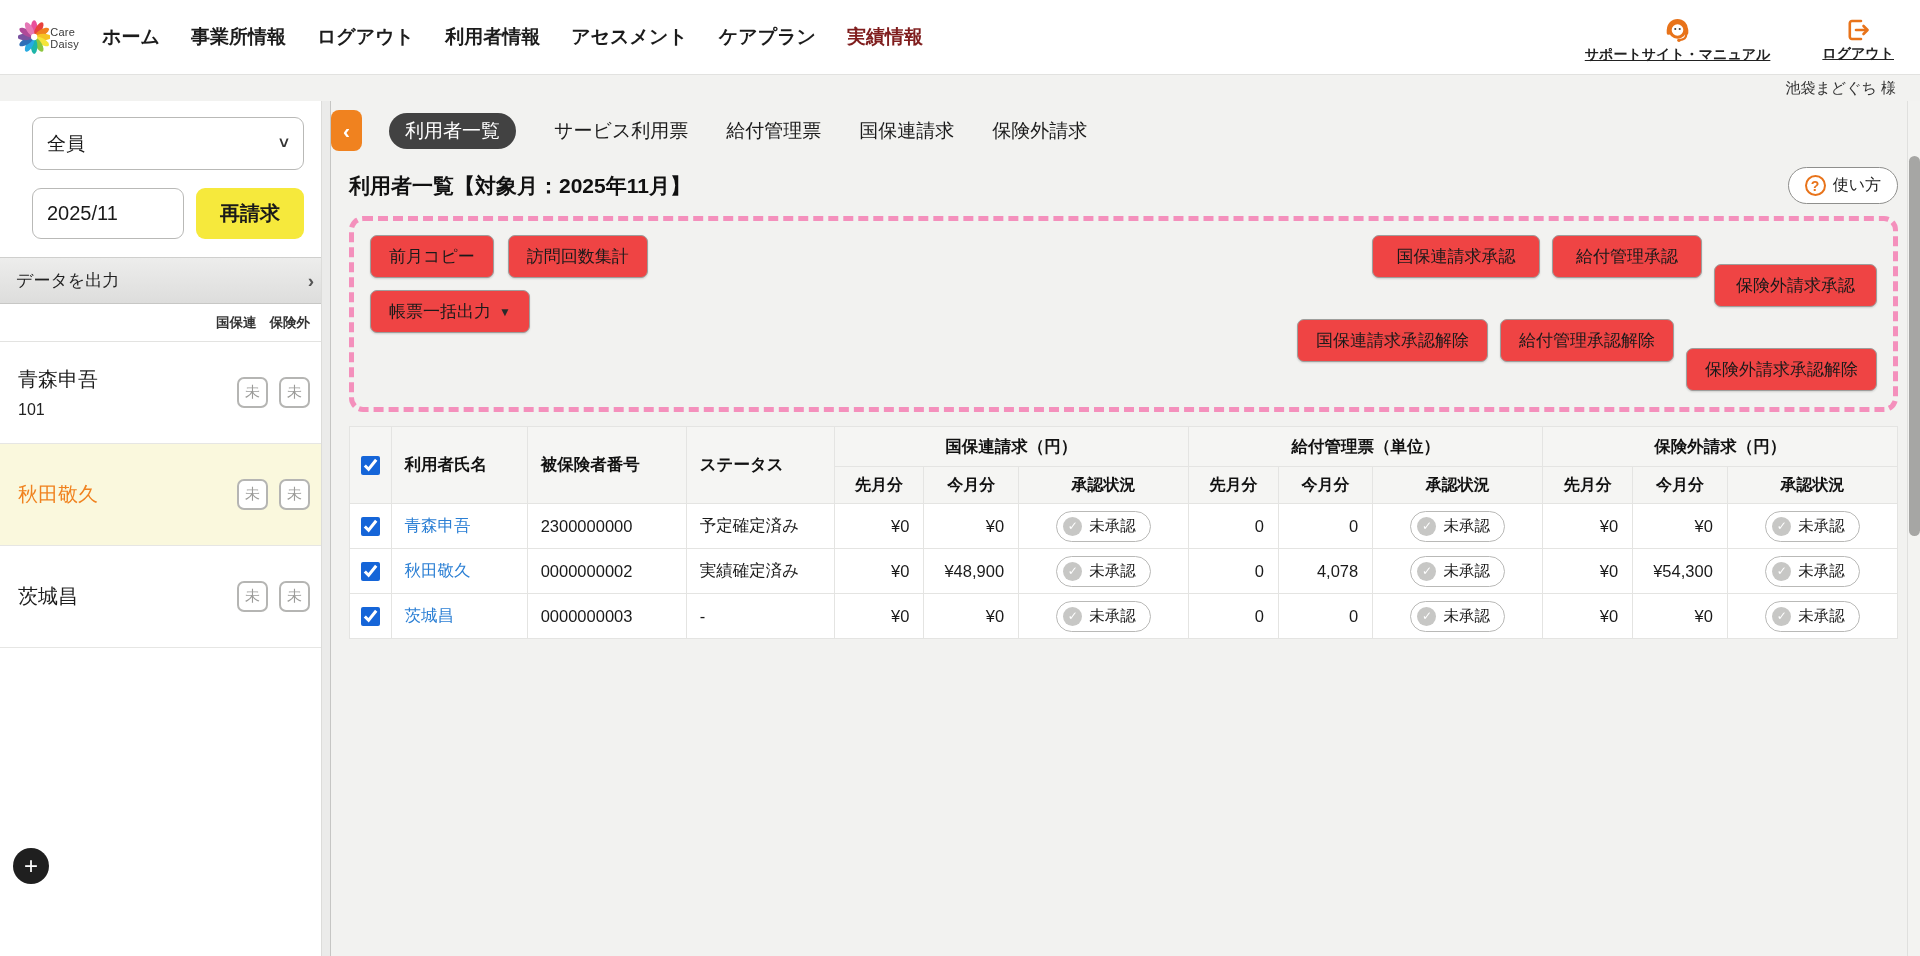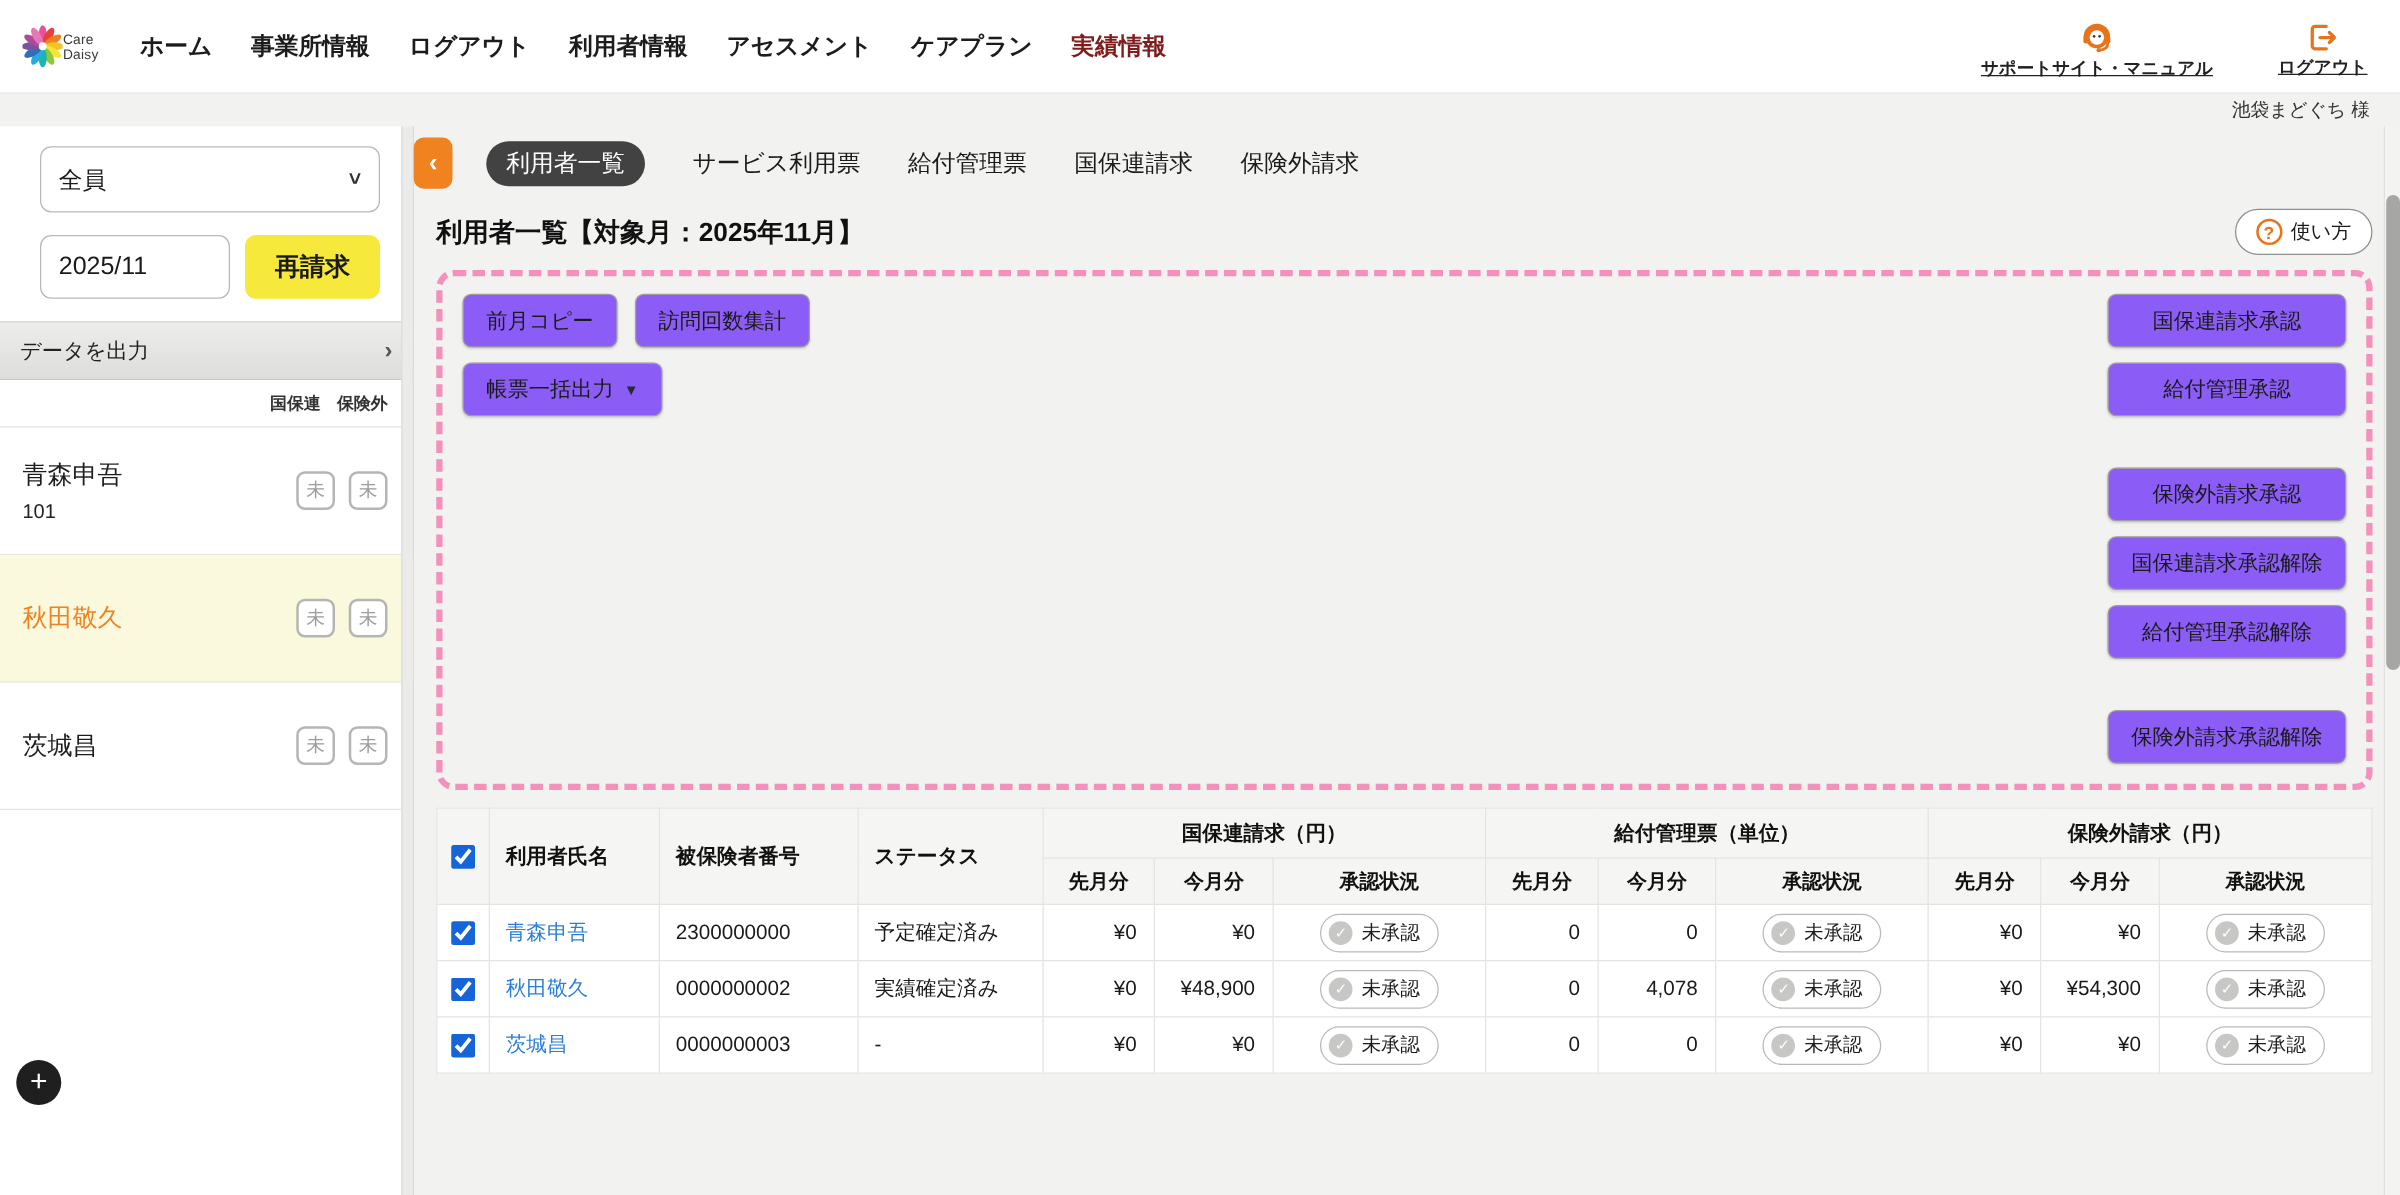--- a/index.html
+++ b/index.html
@@ -3,21 +3,21 @@
 <meta charset="utf-8">
 <style>
   * { margin:0; padding:0; box-sizing:border-box; }
   html,body { width:1920px; height:956px; overflow:hidden; }
   body { font-family:"Liberation Sans","DejaVu Sans",sans-serif; background:#f2f2f0; color:#1a1a1a; }
 
   
   .topbar { height:75px; background:#ffffff; border-bottom:1px solid #e2e2e0; display:flex; align-items:center; padding:0 26px 0 18px; position:relative; }
   .logo { display:flex; flex-direction:row; align-items:center; width:72px; }
   .logo-text { font-size:11px; color:#3a3a3a; margin-top:1px; letter-spacing:.2px; }
-  .mainnav { display:flex; align-items:center; gap:31px; margin-left:22px;font-family:Liberation Mono, monospace; }
+  .mainnav { display:flex; align-items:center; gap:31px; margin-left:12px;font-family:Liberation Mono, monospace; }
   .mainnav .nav-item { font-size:19px; font-weight:bold; color:#1c1c1c; cursor:pointer; white-space:nowrap; }
   .mainnav .nav-item.active { color:#7f1d1d; }
   .top-links { margin-left:auto; display:flex; align-items:flex-start; gap:52px; padding-top:6px; }
   .top-link { display:flex; flex-direction:column; align-items:center; gap:2px; cursor:pointer; }
   .top-link .lbl { font-size:14px; font-weight:bold; color:#222; text-decoration:underline; }
 
   
   .user-strip { height:26px; display:flex; justify-content:flex-end; align-items:center; padding-right:24px; font-size:15px; color:#333; }
 
   
@@ -51,22 +51,22 @@
   .tab { font-size:19px; color:#1b1b1b; cursor:pointer; white-space:nowrap; }
   .tab.active { background:#424242; color:#fff; border-radius:999px; padding:5px 16px; }
   .title-row { display:flex; align-items:center; justify-content:space-between; margin:8px 0 12px 0; }
   .page-title { font-size:21px; font-weight:bold; color:#111; }
   .help-btn { display:flex; align-items:center; gap:7px; background:#fff; border:1.5px solid #8f8f8d; border-radius:999px; height:37px; padding:0 16px; font-size:16px; color:#1a1a1a; cursor:pointer; }
   .help-q { width:21px; height:21px; border:2px solid #e8731a; border-radius:50%; color:#e8731a; font-size:14px; font-weight:bold; display:flex; align-items:center; justify-content:center; }
 
   .action-zone { border:5px dashed #f490bc; border-radius:14px; padding:14px 16px 16px 16px; display:flex; justify-content:space-between; margin-bottom:14px; }
   .az-left, .az-right { display:flex; flex-direction:column; gap:12px; }
   .az-row { display:flex; gap:14px; }
-  .az-right .az-row { justify-content:flex-start; gap:12px;flex-direction:column; }
-  .btn { background:#8b5cf6; border:1px solid #9e9e9c; border-radius:7px; padding:0 18px; height:43px; font-size:17px; color:#1a1a1a; cursor:pointer; font-family:inherit; box-shadow:0 1px 2px rgba(0,0,0,.14); display:inline-flex; align-items:center; justify-content:center; gap:8px; }
+  .az-right .az-row { justify-content:flex-end; gap:12px; }
+  .btn { background:#ef4444; border:1px solid #9e9e9c; border-radius:7px; padding:0 18px; height:43px; font-size:17px; color:#1a1a1a; cursor:pointer; font-family:inherit; box-shadow:0 1px 2px rgba(0,0,0,.14); display:inline-flex; align-items:center; justify-content:center; gap:8px; }
   .btn .dd { font-size:12px; color:#2a2a2a; }
   .btn.w1 { min-width:168px; } .btn.w2 { min-width:150px; } .btn.w3 { min-width:163px;margin-top:29px; }
 
   
   table.grid { width:100%; border-collapse:collapse; background:#fff; border:1px solid #d8d8d6; font-size:16.5px; }
   .grid th, .grid td { border:1px solid #e4e4e2; }
   .grid thead th { background:#f5f5f3; font-weight:bold; color:#111; }
   .grid thead .grp { height:40px; text-align:center; font-size:16.5px; }
   .grid thead .sub th { height:37px; text-align:center; font-size:16px; }
   .grid thead th.leftcol { text-align:left; padding-left:13px; }

